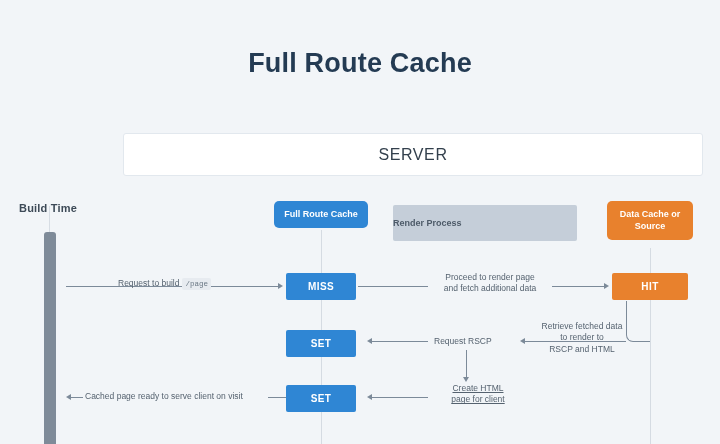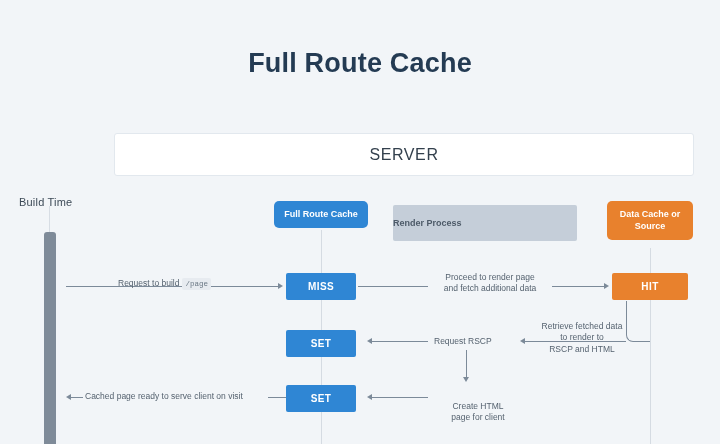--- a/index.html
+++ b/index.html
@@ -15,33 +15,33 @@
   .title{
     position:absolute;left:0;top:28px;width:720px;
     text-align:center;
     font-size:27px;font-weight:bold;
     letter-spacing:.2px;
     color:#243b53;
   }
 
   
   .server-box{
-    position:absolute;left:114px;top:113px;width:580px;height:43px;
+    position:absolute;left:123px;top:113px;width:580px;height:43px;
     background:#ffffff;border:1px solid #e2e8ee;border-radius:3px;
     box-sizing:border-box;
     display:flex;align-items:center;justify-content:center;
   }
   .server-box .server-label{
     font-size:16px;color:#33404d;letter-spacing:.6px;
   }
 
   
   .buildtime-label{
-    position:absolute;left:19px;top:176px;
-    font-size:11px;font-weight:normal;color:#3d4a57;
+    position:absolute;left:19px;top:182px;
+    font-size:11px;font-weight:bold;color:#3d4a57;
     letter-spacing:.2px;
   }
   .buildtime-bar{
     position:absolute;left:44px;top:212px;width:12px;height:218px;
     background:#7f8b99;border-radius:3px;
   }
   .buildtime-line{
     position:absolute;left:49px;top:186px;width:1px;height:250px;
     background:#d7dde4;
   }
@@ -192,21 +192,21 @@
   <div class="elabel" style="left:434px;top:316px;">Request RSCP</div>
 
   <div class="hline" style="left:372px;top:321px;width:56px;"></div>
   <div class="arrow-l" style="left:367px;top:317.5px;"></div>
 
   <div class="node node-blue n-set1">SET</div>
 
   <div class="vline" style="left:466px;top:330px;height:27px;"></div>
   <div class="arrow-d" style="left:462.5px;top:357px;"></div>
 
-  <div class="elabel center" style="left:432px;top:381px;width:92px;">
+  <div class="elabel center" style="left:432px;top:363px;width:92px;text-decoration:underline;">
     <span>Create HTML</span><br>
     <span>page for client</span>
   </div>
 
   <div class="hline" style="left:372px;top:377px;width:56px;"></div>
   <div class="arrow-l" style="left:367px;top:373.5px;"></div>
 
   <div class="node node-blue n-set2">SET</div>
 
   <div class="hline" style="left:71px;top:377px;width:12px;"></div>

